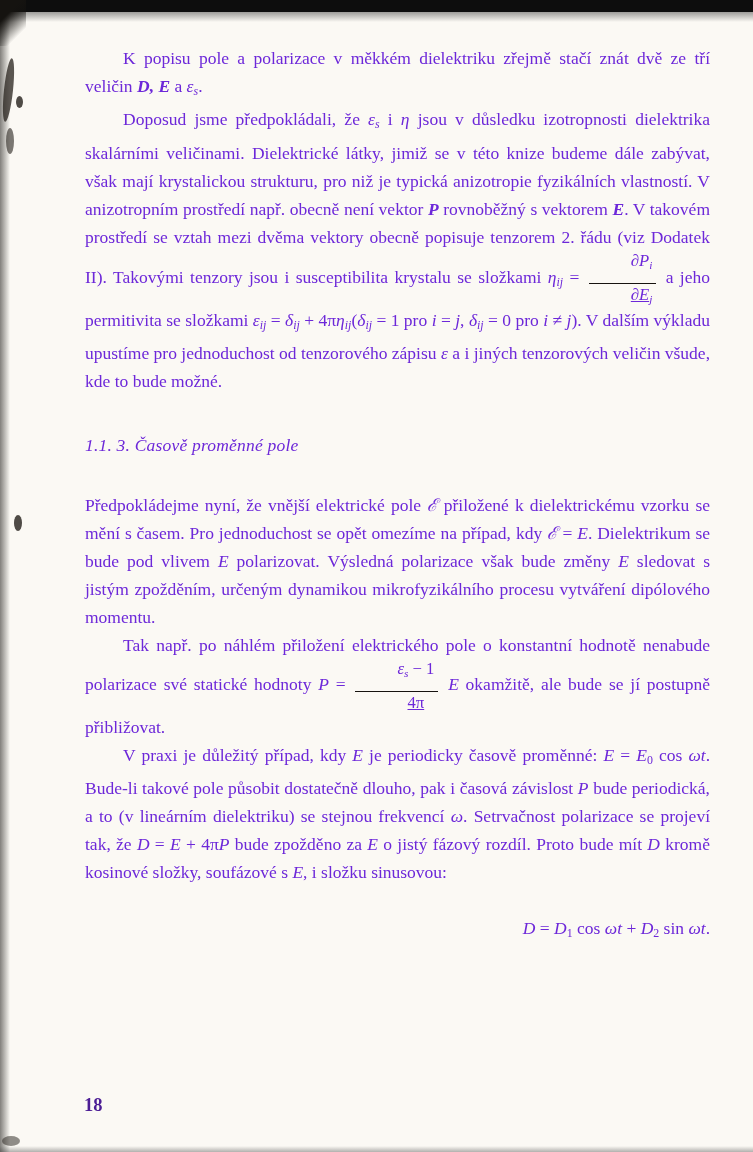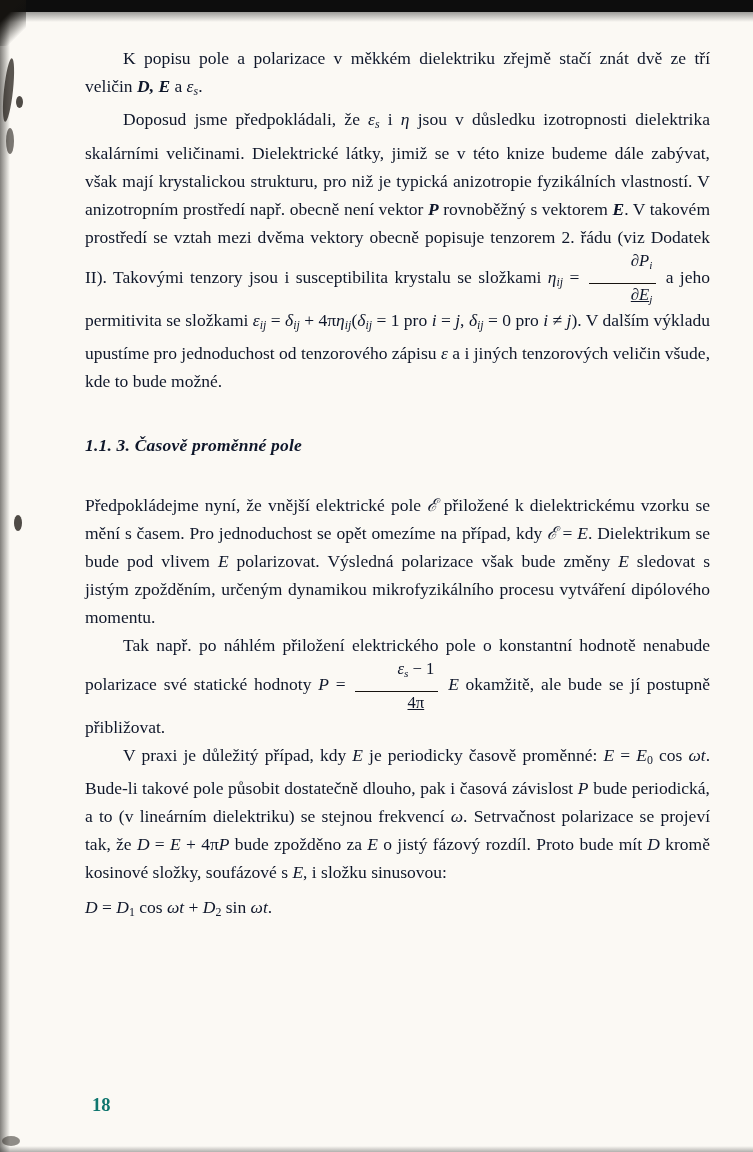--- a/index.html
+++ b/index.html
@@ -36,35 +36,35 @@
   .s4{left:14px;top:515px;width:8px;height:16px;opacity:.8;}
   .s5{left:2px;bottom:6px;width:18px;height:10px;opacity:.5;}
   .edge-bottom{
     position:absolute;bottom:0;left:0;right:0;height:6px;
     background:linear-gradient(to top,rgba(40,40,40,.35),rgba(40,40,40,0));
   }
 
   
   .content{
     position:absolute;left:85px;right:43px;top:44px;
-    font-size:17.5px;line-height:28px;color:#0f172a;
+    font-size:17.5px;line-height:28px;color:#6d28d9;
     text-align:justify;
   }
   p.blk-para{margin:0;}
   h3.blk-heading{
     margin:36px 0 32px 0;
-    font-size:17.5px;font-weight:700;font-style:italic;
+    font-size:17.5px;font-weight:400;font-style:italic;
     text-align:left;letter-spacing:.2px;
   }
   .blk-equation{
-    text-align:left;margin:7px 0 0 0;text-indent:0 !important;
+    text-align:right;margin:28px 0 0 0;text-indent:0 !important;
   }
   .pagenum{
     position:absolute;left:84px;bottom:36px;
-    font-weight:700;font-size:18.5px;color:#0f766e;margin-left:8px;
+    font-weight:700;font-size:18.5px;color:#4c1d95;
   }
   .rs-i{font-style:italic;}
   .rs-bi{font-weight:700;font-style:italic;}
   .rs-sub{font-size:.68em;vertical-align:-0.28em;letter-spacing:0;}
   .frac{
     display:inline-block;vertical-align:middle;text-align:center;
     font-size:.95em;line-height:1.15;margin:0 3px;
   }
   .frac .num{display:block;border-bottom:1.4px solid #17130f;padding:0 4px 11px 4px;}
   .frac .den{display:block;padding-top:1px;text-decoration:underline;}

